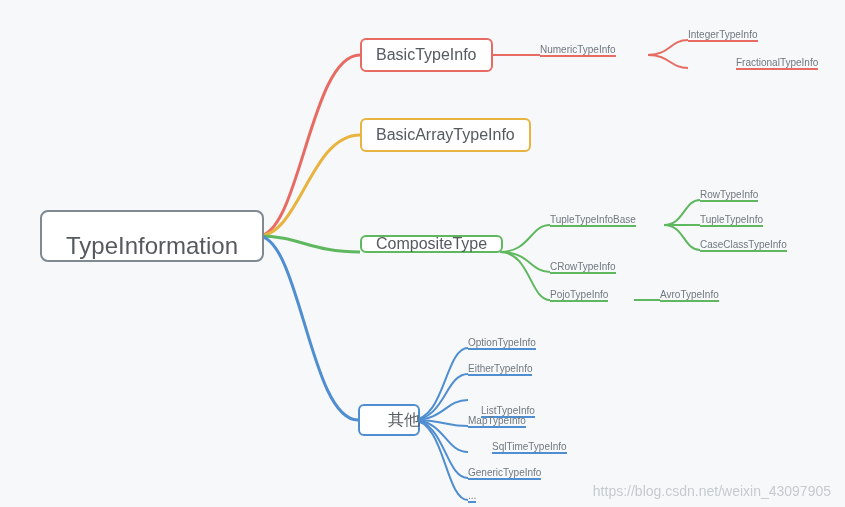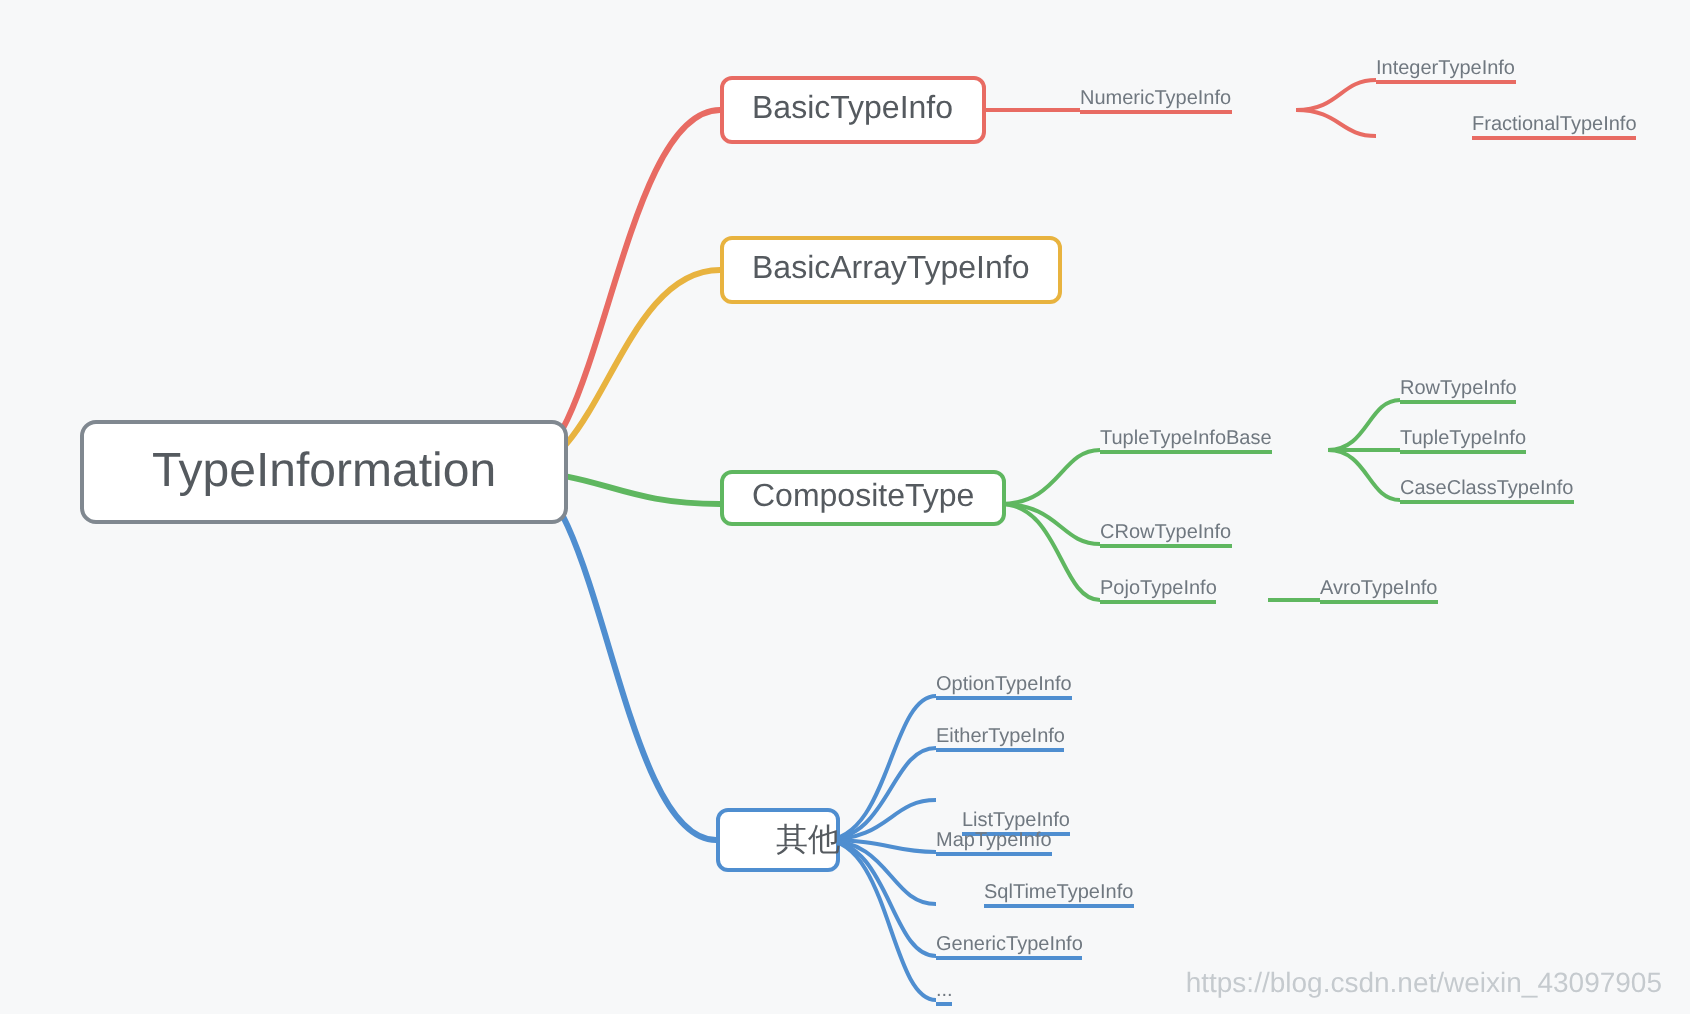--- a/index.html
+++ b/index.html
@@ -98,31 +98,31 @@
 
   <path d="M412 420 C 445 420, 445 348, 468 348" stroke="#4f8ed0" stroke-width="2" fill="none"></path>
   <path d="M412 420 C 445 420, 445 374, 468 374" stroke="#4f8ed0" stroke-width="2" fill="none"></path>
   <path d="M412 420 C 445 420, 445 400, 468 400" stroke="#4f8ed0" stroke-width="2" fill="none"></path>
   <path d="M412 420 C 445 420, 445 426, 468 426" stroke="#4f8ed0" stroke-width="2" fill="none"></path>
   <path d="M412 420 C 445 420, 445 452, 468 452" stroke="#4f8ed0" stroke-width="2" fill="none"></path>
   <path d="M412 420 C 445 420, 445 478, 468 478" stroke="#4f8ed0" stroke-width="2" fill="none"></path>
   <path d="M412 420 C 445 420, 445 500, 468 500" stroke="#4f8ed0" stroke-width="2" fill="none"></path>
 </svg>
 
-<div class="node root" style="left:40px; top:210px; width:244px; height:52px;">
+<div class="node root" style="left:40px; top:210px; width:224px; height:52px;align-items:flex-end;">
   <span>TypeInformation</span>
 </div>
 
 <div class="node branch b-red" style="left:360px; top:38px; height:34px;">
   <span>BasicTypeInfo</span>
 </div>
 <div class="node branch b-yellow" style="left:360px; top:118px; height:34px;">
   <span>BasicArrayTypeInfo</span>
 </div>
-<div class="node branch b-green" style="left:360px; top:235px; height:28px;">
+<div class="node branch b-green" style="left:360px; top:235px; height:18px;">
   <span>CompositeType</span>
 </div>
 <div class="node branch b-blue" style="left:358px; top:404px; height:32px; width:54px;">
   <span>其他</span>
 </div>
 
 <div class="leaf u-red" style="left:540px; top:44px;">NumericTypeInfo</div>
 <div class="leaf u-red" style="left:688px; top:29px;">IntegerTypeInfo</div>
 <div class="leaf u-red" style="left:708px; top:57px;margin-left:28px;">FractionalTypeInfo</div>
 

